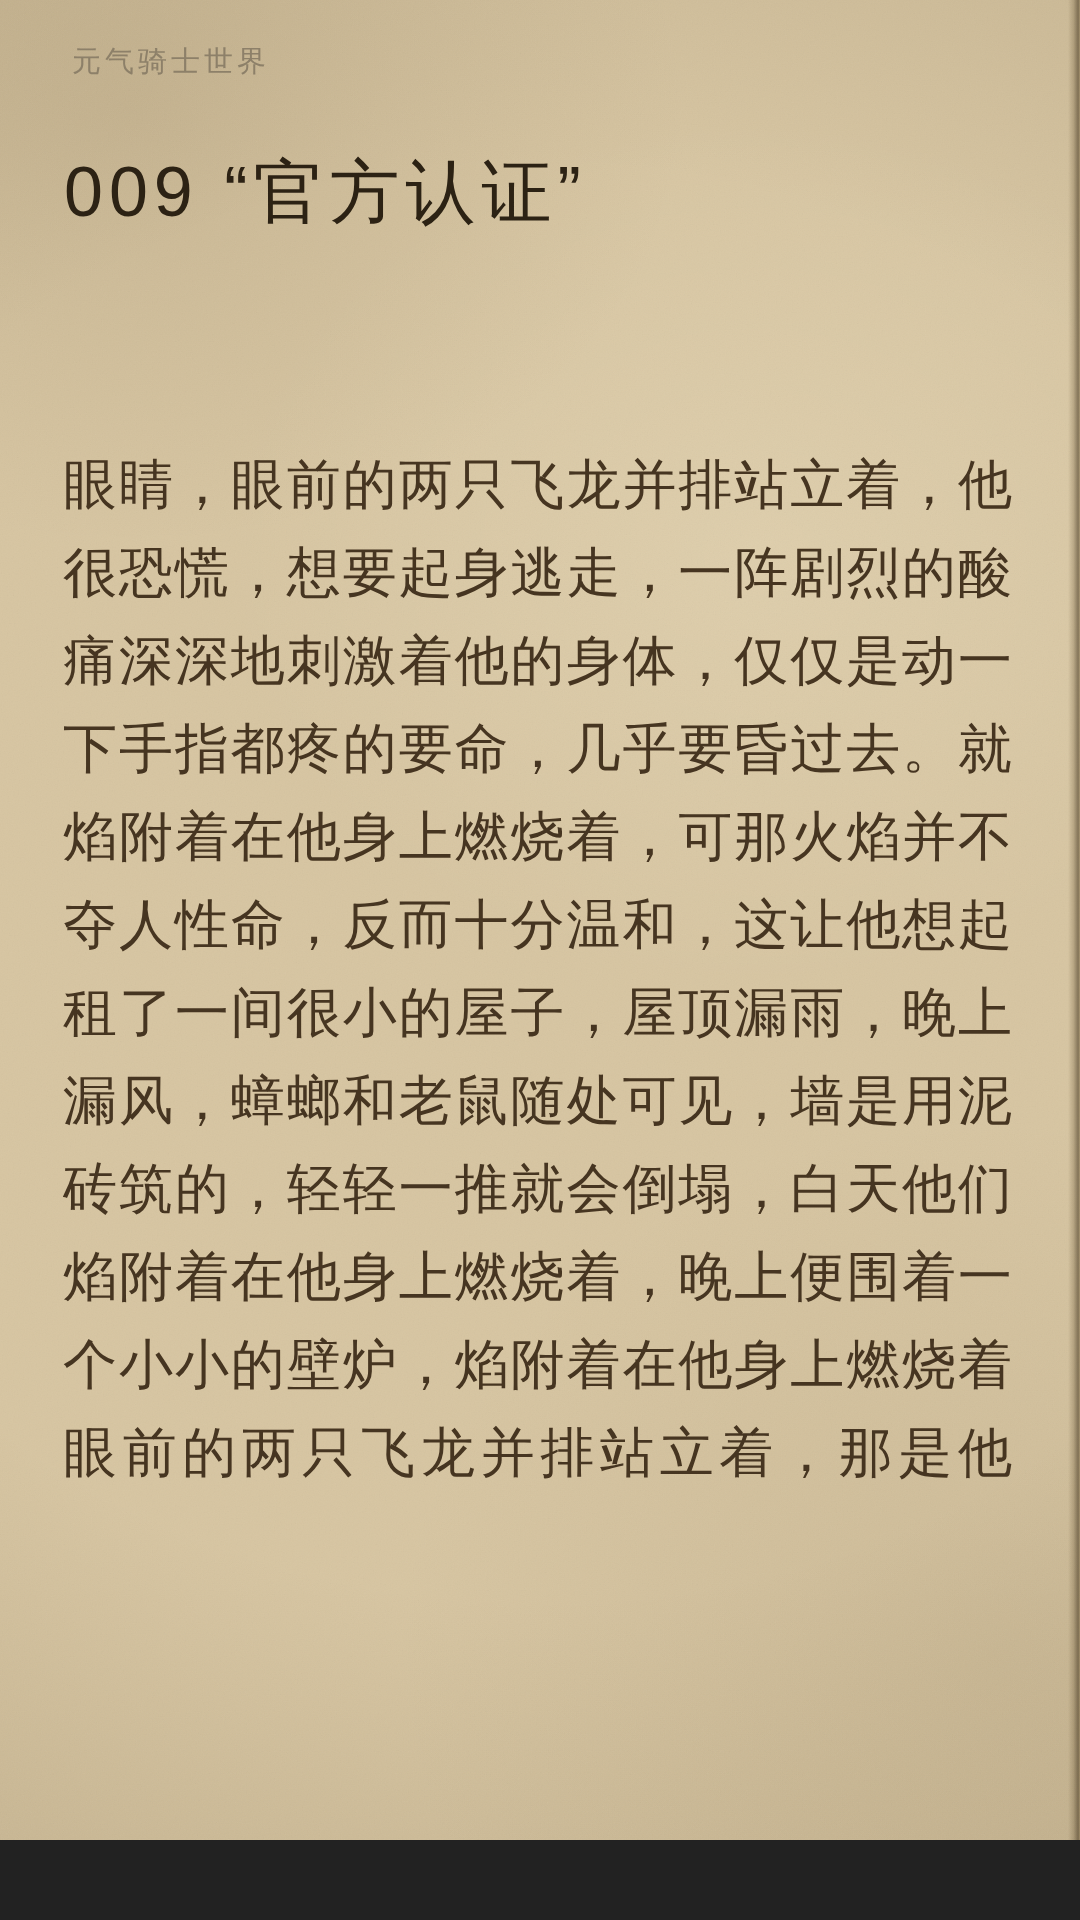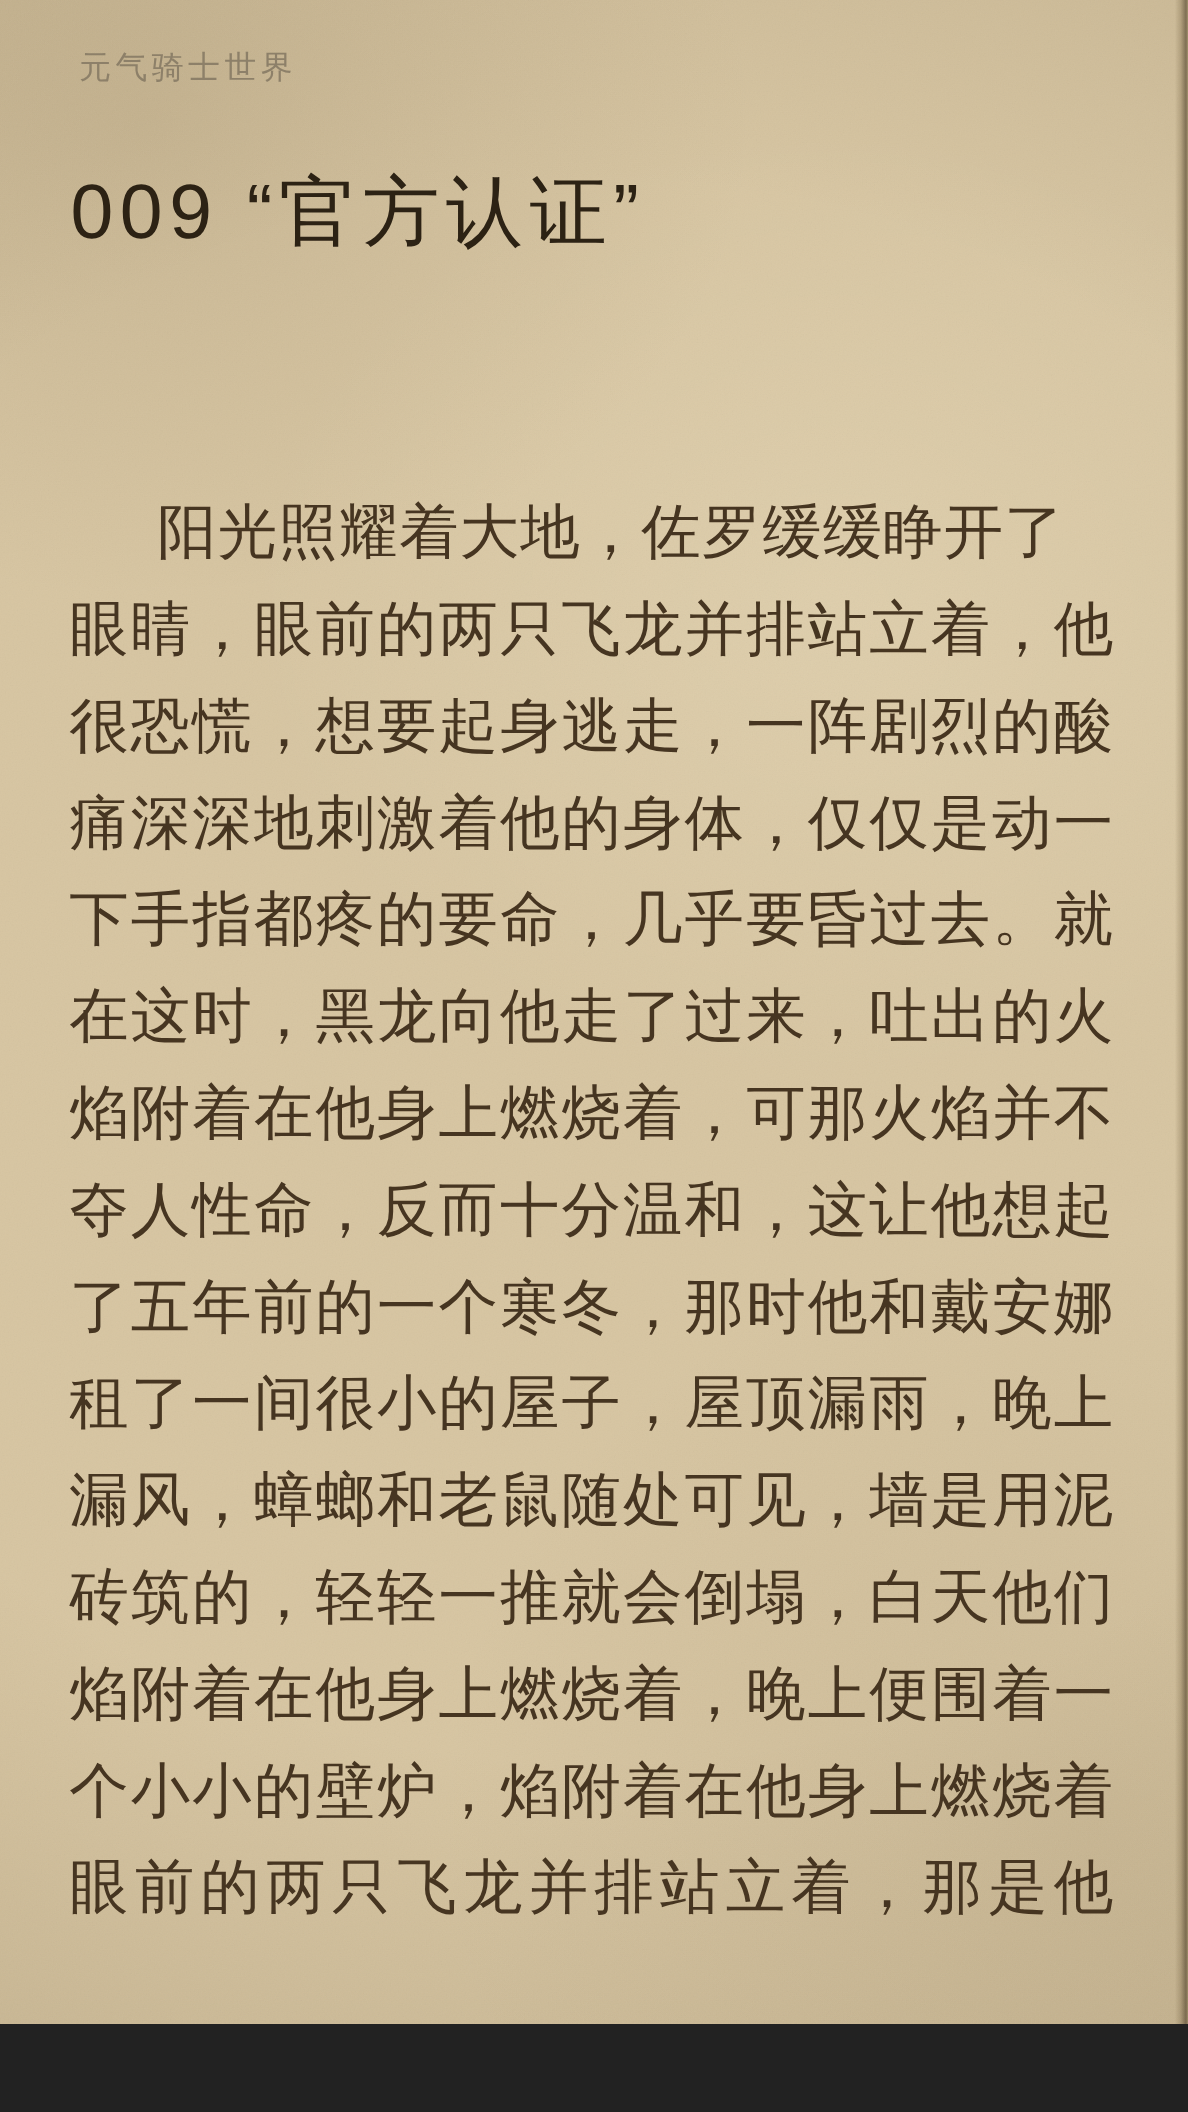--- a/index.html
+++ b/index.html
@@ -86,29 +86,26 @@
       <feColorMatrix type="saturate" values="0"></feColorMatrix>
     </filter>
     <rect width="100%" height="100%" filter="url(#paperNoise)"></rect>
   </svg>
 
   <div class="book-title">元气骑士世界</div>
 
   <div class="chapter-title">009 “官方认证”</div>
 
   <div class="chapter-body">
-    <div class="text-line first">阳光照耀着大地，佐罗缓缓睁开了</div>
     <div class="text-line">眼睛，眼前的两只飞龙并排站立着，他</div>
     <div class="text-line">很恐慌，想要起身逃走，一阵剧烈的酸</div>
     <div class="text-line">痛深深地刺激着他的身体，仅仅是动一</div>
     <div class="text-line">下手指都疼的要命，几乎要昏过去。就</div>
-    <div class="text-line">在这时，黑龙向他走了过来，吐出的火</div>
     <div class="text-line">焰附着在他身上燃烧着，可那火焰并不</div>
     <div class="text-line">夺人性命，反而十分温和，这让他想起</div>
-    <div class="text-line">了五年前的一个寒冬，那时他和戴安娜</div>
     <div class="text-line">租了一间很小的屋子，屋顶漏雨，晚上</div>
     <div class="text-line">漏风，蟑螂和老鼠随处可见，墙是用泥</div>
     <div class="text-line">砖筑的，轻轻一推就会倒塌，白天他们</div>
     <div class="text-line">焰附着在他身上燃烧着，晚上便围着一</div>
     <div class="text-line">个小小的壁炉，焰附着在他身上燃烧着</div>
     <div class="text-line last">眼前的两只飞龙并排站立着，那是他</div>
   </div>
 
   <div class="edge-shadow"></div>
 

